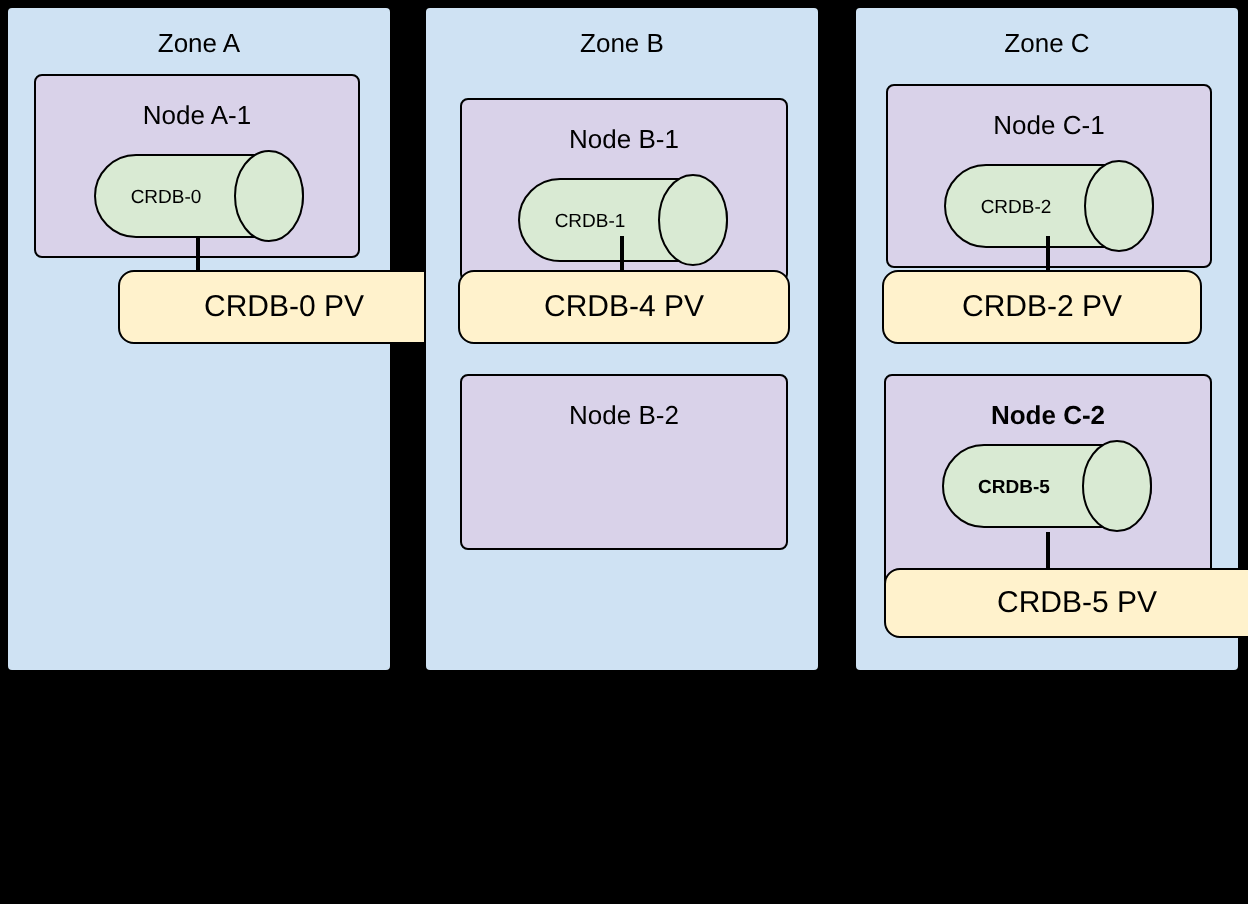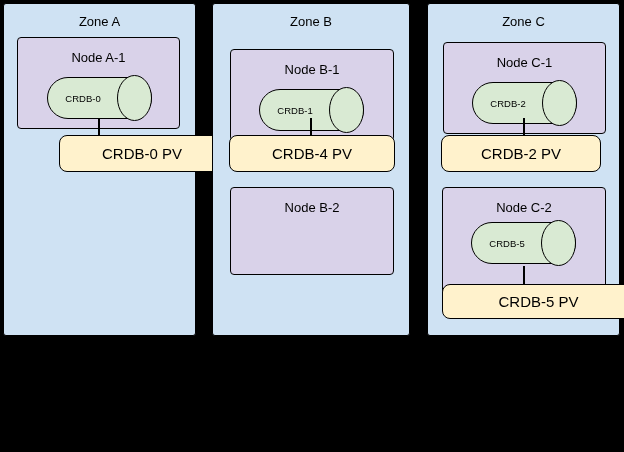--- a/index.html
+++ b/index.html
@@ -73,21 +73,21 @@
   .zone-b .cyl-1 { left: 28px; top: 36px; }
   .zone-b .conn-1 { left: 97px; top: 114px; height: 18px; }
   .zone-b .pv-1 { left: 16px; top: 131px; width: 166px; height: 37px; }
   .zone-b .node-2 { left: 17px; top: 183px; width: 164px; height: 88px; padding-left: 10px; }
   
   .zone-c { left: 427px; top: 3px; width: 193px; height: 333px; }
   .zone-c .node-1 { left: 15px; top: 38px; width: 163px; height: 92px; }
   .zone-c .cyl-1 { left: 28px; top: 36px; }
   .zone-c .conn-1 { left: 95px; top: 114px; height: 18px; }
   .zone-c .pv-1 { left: 13px; top: 131px; width: 160px; height: 37px; }
-  .zone-c .node-2 { left: 14px; top: 183px; width: 164px; height: 107px; }
+  .zone-c .node-2 { left: 14px; top: 183px; width: 164px; height: 107px; font-weight: bold; }
   .zone-c .cyl-2 { left: 28px; top: 31px; }
   .zone-c .conn-2 { left: 95px; top: 262px; height: 19px; }
   .zone-c .pv-2 { left: 14px; top: 280px; width: 193px; height: 35px; }
 </style>
 </head>
 <body>
 
 <div class="canvas">
 
   <div class="zone zone-a">

